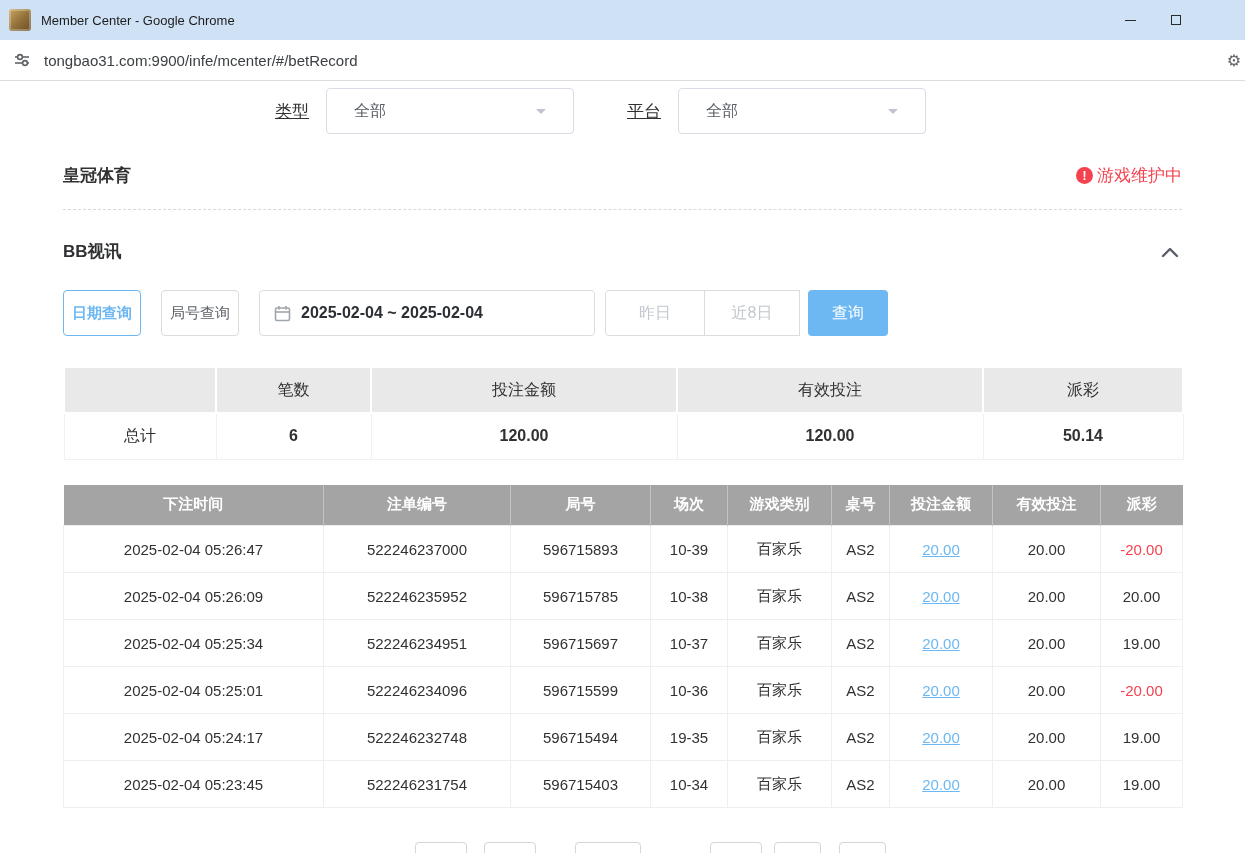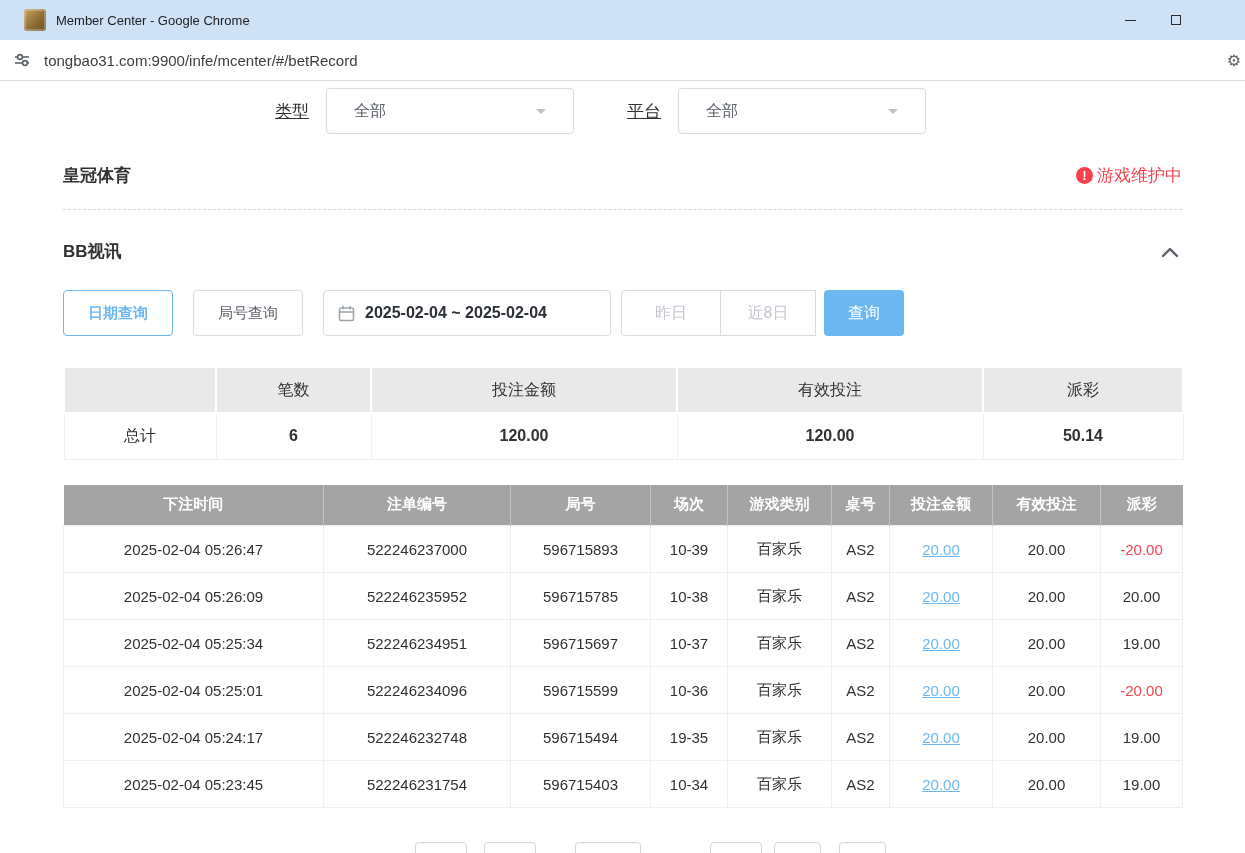--- a/index.html
+++ b/index.html
@@ -1,21 +1,21 @@
 <!DOCTYPE html>
 <html style="--accent-blue: #6db8f2; --negative-red: #f4434f; --table-header-gray: #a4a4a4;"><head>
 <meta charset="utf-8">
 <style>
   * { margin:0; padding:0; box-sizing:border-box; }
   body { background:#444; font-family:"Liberation Sans","DejaVu Sans",sans-serif; }
   .window { width:1245px; height:853px; background:#fff; overflow:hidden; position:relative;
             font-family:"Liberation Sans","DejaVu Sans",sans-serif; }
 
   
-  .titlebar { height:40px; background:#cee1f5; display:flex; align-items:center; padding-left:24px; }
+  .titlebar { height:40px; background:#cee1f5; display:flex; align-items:center; padding-left:9px; }
   .favicon { width:22px; height:22px; border-radius:3px;
              background:linear-gradient(135deg,#caa55e 0%,#8a6a35 60%,#6e5226 100%);
              box-shadow:inset 0 0 0 2px rgba(255,255,255,.25); flex:0 0 auto; }
   .titlebar-title { font-size:13px; color:#1d1d1d; margin-left:10px; flex:1; white-space:nowrap; }
   .win-controls { display:flex; height:100%; }
   .win-btn { width:46px; height:100%; display:flex; align-items:center; justify-content:center; cursor:default; }
   .glyph-min { width:11px; border-top:1.4px solid #2b2b2b; display:block; }
   .glyph-max { width:10px; height:10px; border:1.4px solid #2b2b2b; display:block; }
 
   .urlbar { height:41px; background:#fff; border-bottom:1px solid #d9dce1; display:flex; align-items:center;
@@ -38,27 +38,27 @@
   .section-title { font-size:17px; font-weight:bold; color:#303133; }
   .maintenance { display:flex; align-items:center; gap:4px; color:var(--negative-red,#f4434f);
                  font-size:17px; }
   .maintenance-icon { width:17px; height:17px; border-radius:50%; background:var(--negative-red,#f4434f);
                       color:#fff; font-size:12px; font-weight:bold; display:flex; align-items:center;
                       justify-content:center; line-height:1; }
   .dashed-divider { border-top:1px dashed #d8d8d8; margin-top:22px; }
   .collapse-btn { background:none; border:none; cursor:pointer; padding:2px; display:flex; }
 
   .controls-row { display:flex; align-items:center; margin-top:27px; }
-  .tab-btn { height:46px; padding:0 24px; border:1px solid #dcdcdc; border-radius:4px; background:#fff;
+  .tab-btn { height:46px; padding:0 8px; border:1px solid #dcdcdc; border-radius:4px; background:#fff;
              font-size:15px; color:#5a5e66; display:flex; align-items:center; cursor:pointer;
              font-family:inherit; }
   .tab-btn + .tab-btn { margin-left:20px; }
   .tab-btn.active { border-color:var(--accent-blue,#6db8f2); color:var(--accent-blue,#6db8f2); font-weight:bold; }
 
-  .date-box { height:46px; width:288px; border:1px solid #dcdcdc; border-radius:4px; background:#fff;
+  .date-box { height:46px; width:336px; border:1px solid #dcdcdc; border-radius:4px; background:#fff;
               display:flex; align-items:center; padding:0 14px; margin-left:20px; gap:10px;
               font-size:16px; font-weight:600; color:#2b2f36; cursor:pointer; white-space:nowrap; }
 
   .btn-group { display:flex; margin-left:10px; }
   .group-btn { height:46px; border:1px solid #dcdcdc; background:#fff; font-size:16px; color:#c3c7cf;
                display:flex; align-items:center; justify-content:center; margin-left:-1px; cursor:pointer;
                font-family:inherit; }
   .group-btn:nth-child(1) { width:100px; border-radius:4px 0 0 4px; margin-left:0; }
   .group-btn:nth-child(2) { width:96px; }
   .group-btn:nth-child(3) { width:102px; border-radius:0 4px 4px 0; }

